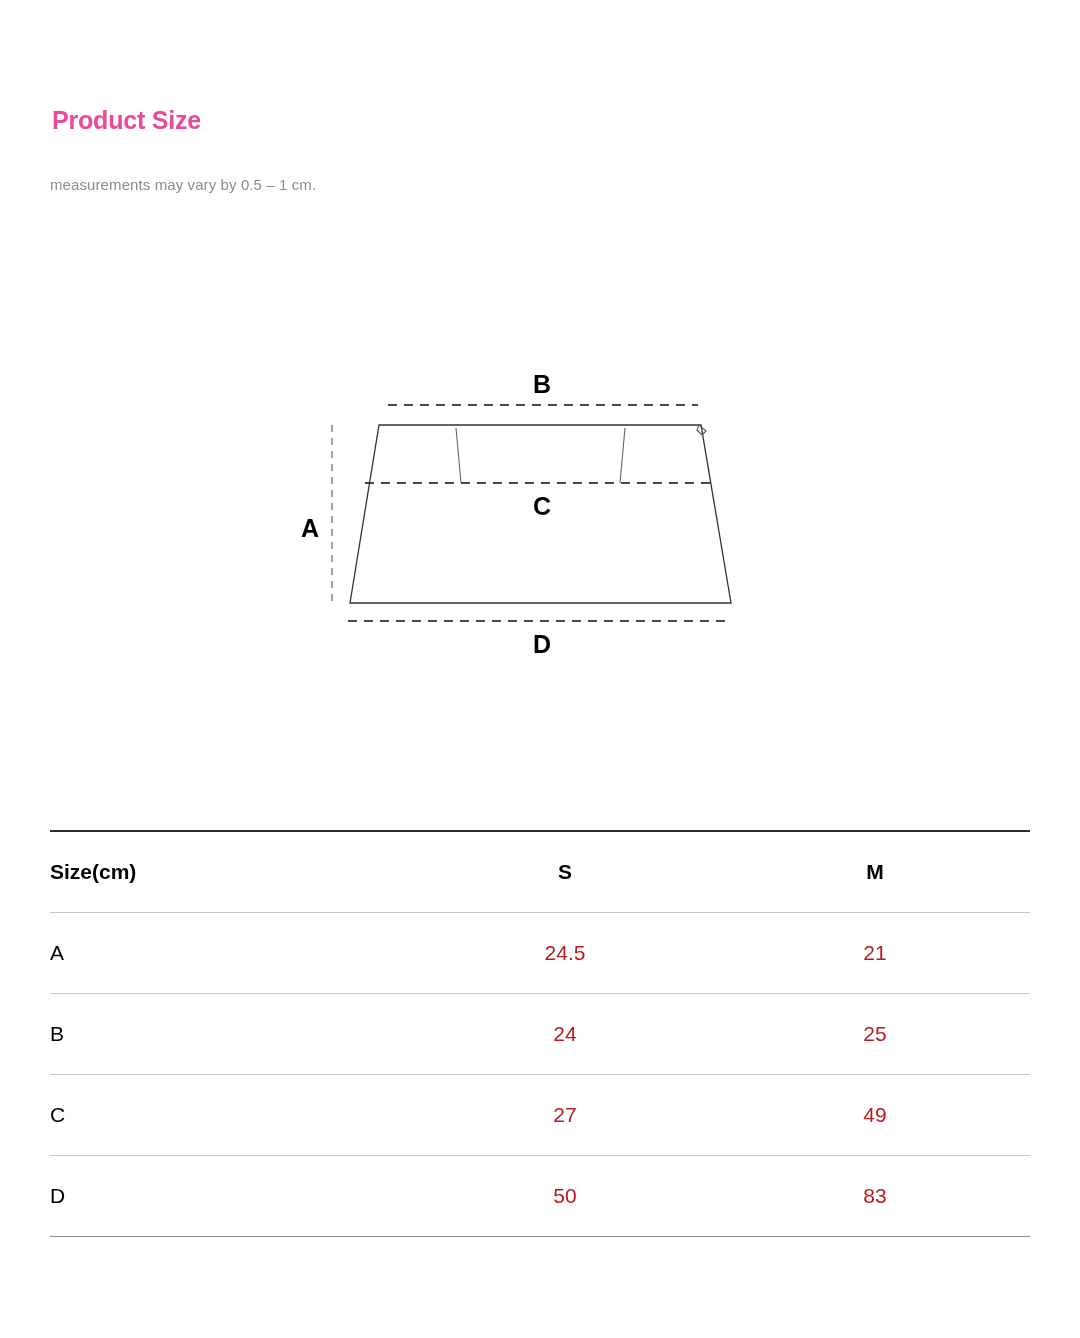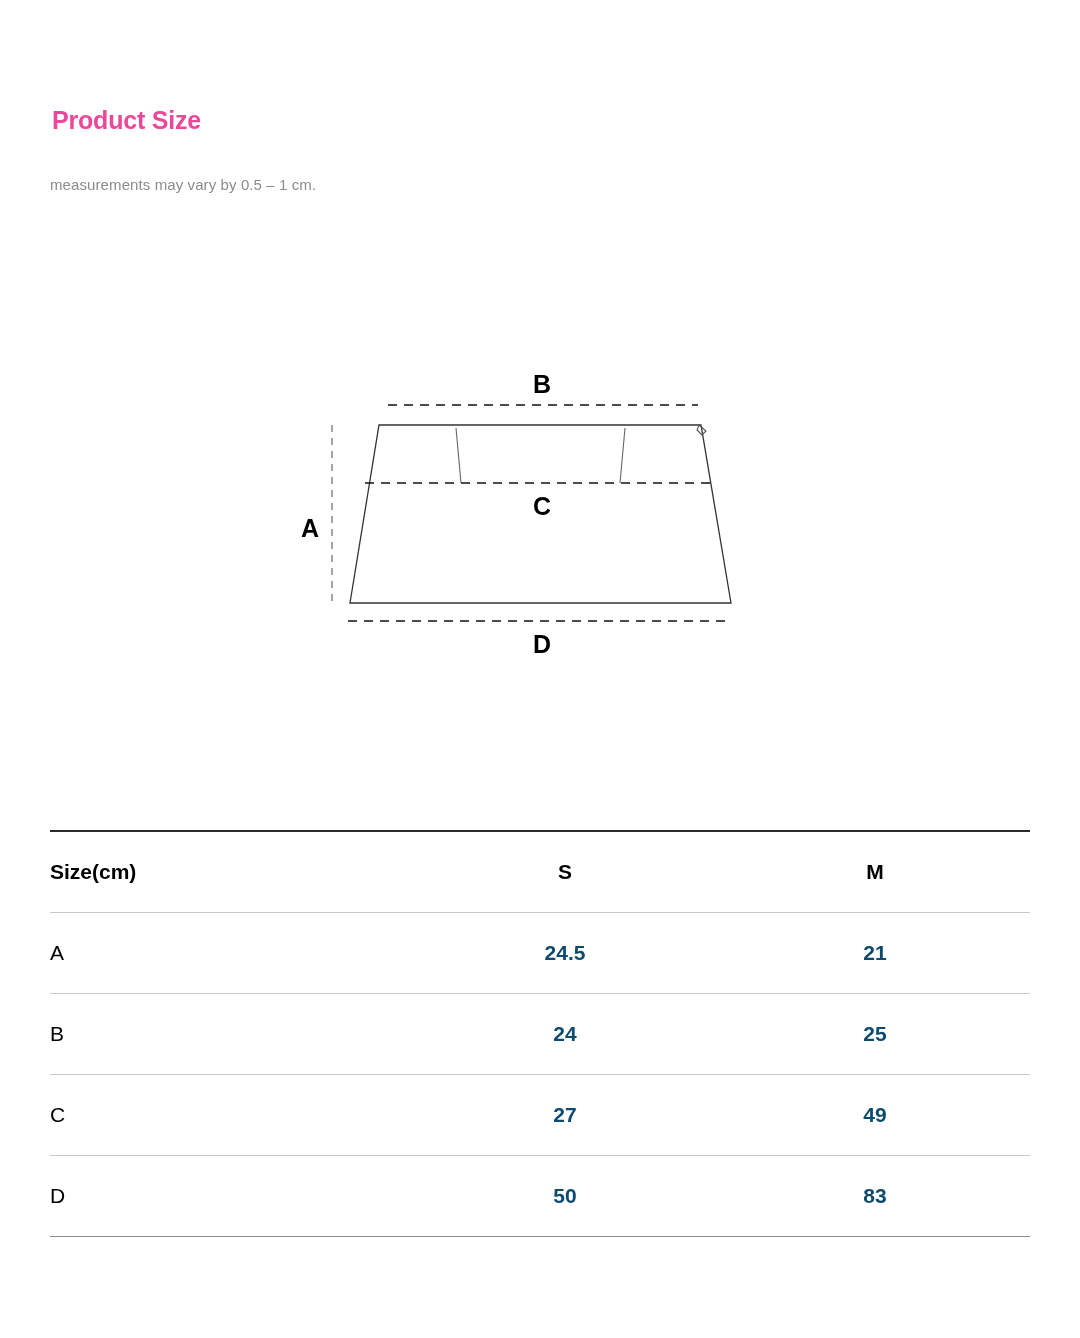--- a/index.html
+++ b/index.html
@@ -102,22 +102,22 @@
   .size-table tbody tr:last-child td {
     border-bottom: 1px solid #8b8b90;
   }
   .size-table tbody td.td-label {
     text-align: left;
     color: #000000;
     font-weight: normal;
   }
   .size-table tbody td.td-val {
     text-align: center;
-    color: #0c4a6e;
-    font-weight: bold;
+    color: #b91c1c;
+    font-weight: normal;
   }
 </style>
 </head>
 <body>
 
 <div class="page">
 
   <h1 class="page-title">Product Size</h1>
 
   <p class="page-subtitle">measurements may vary by 0.5 – 1 cm.</p>

